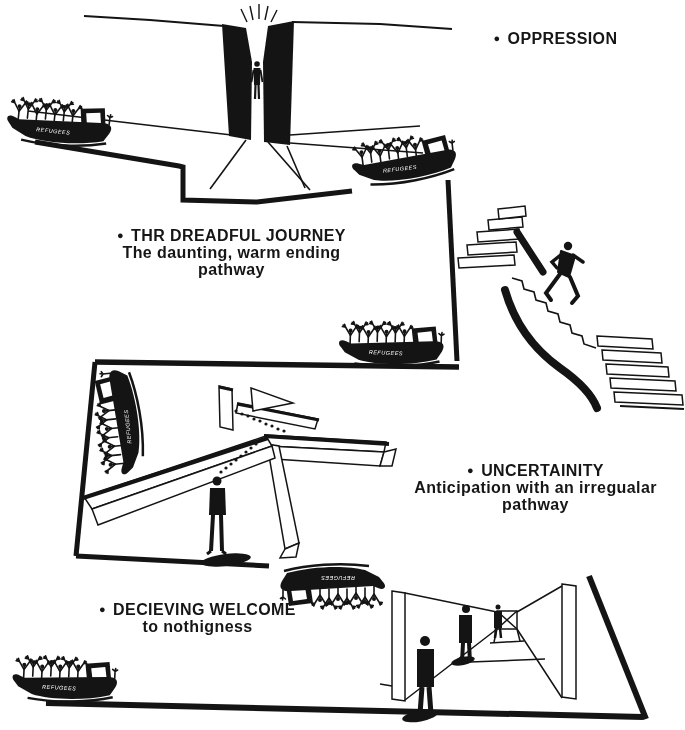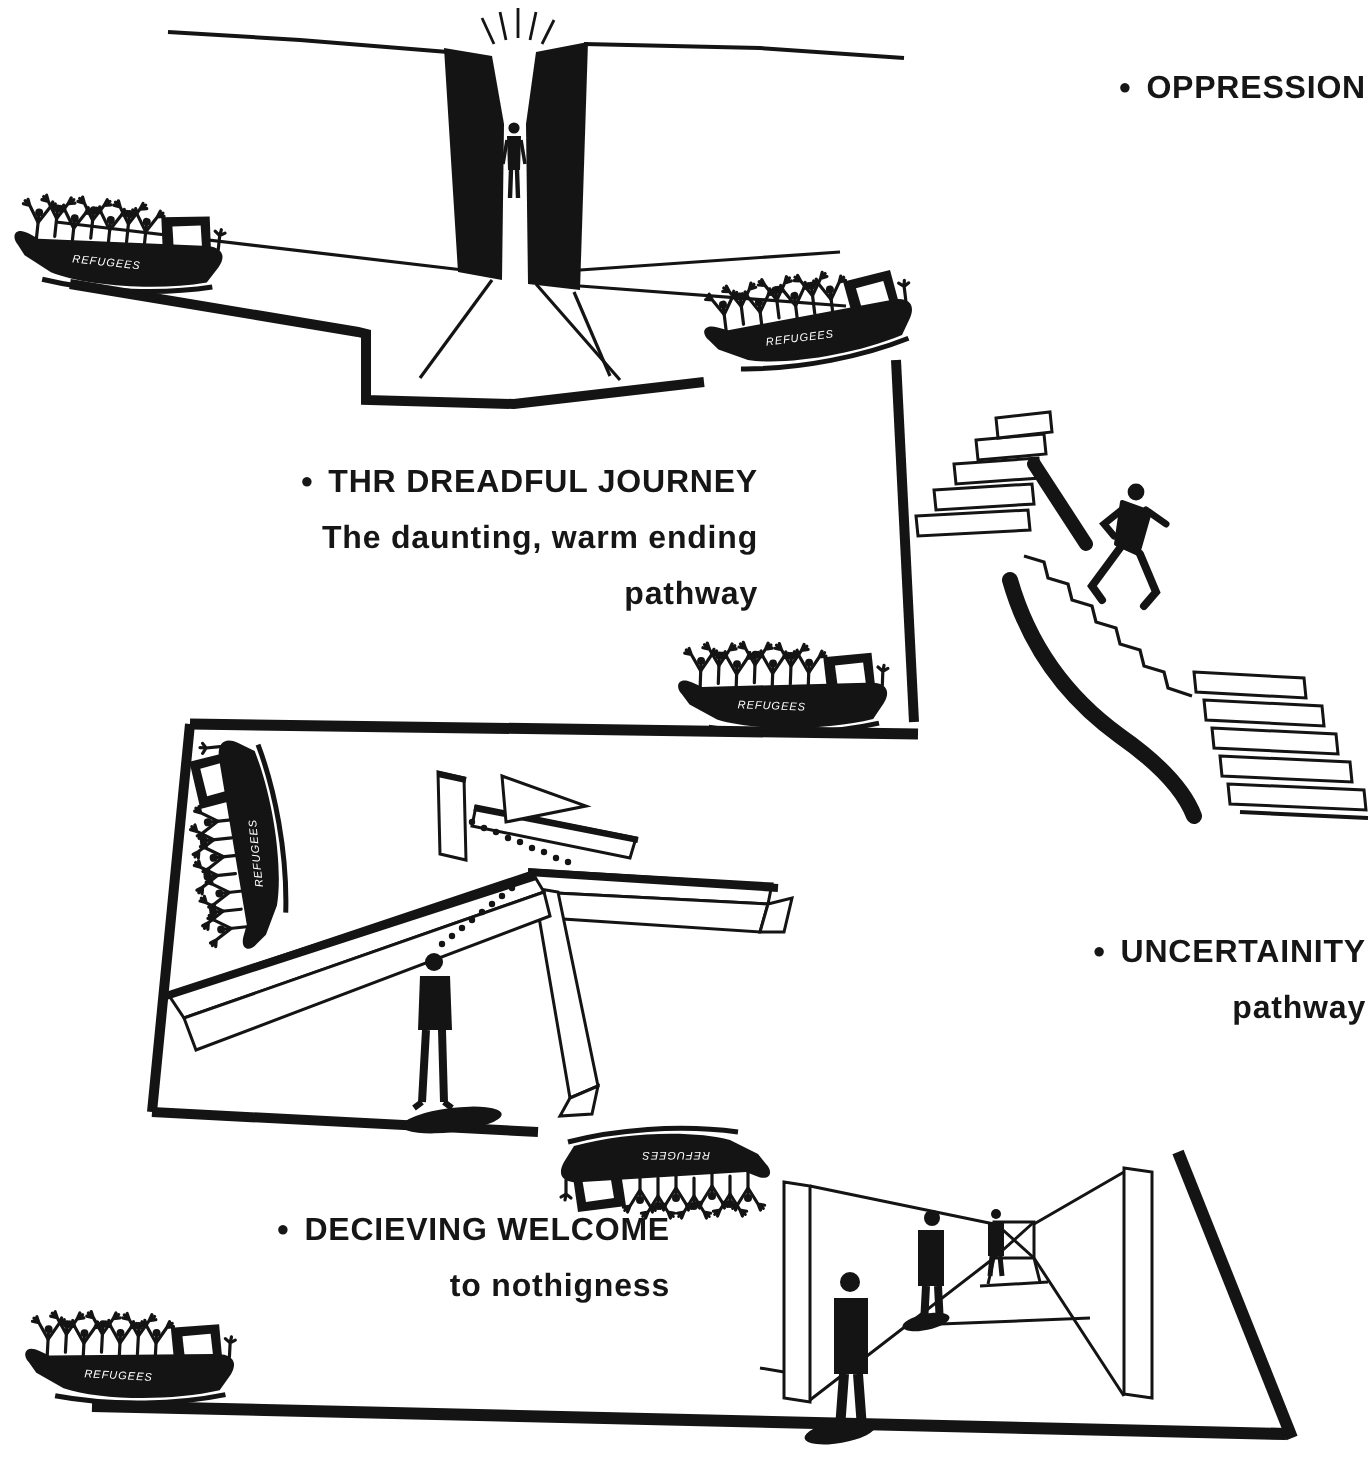--- a/index.html
+++ b/index.html
@@ -2,22 +2,22 @@
 <html><head>
 <meta charset="utf-8">
 <style>
   html,body{margin:0;padding:0;background:#ffffff;}
   .canvas{
     position:relative;width:685px;height:730px;background:#ffffff;
     font-family:"Liberation Sans", sans-serif;overflow:hidden;
   }
   .art{position:absolute;left:0;top:0;z-index:1;}
   .caption{
-    position:absolute;z-index:2;text-align:right;color:#161616;
-    font-weight:bold;font-size:16px;line-height:28px;letter-spacing:.4px;
+    position:absolute;z-index:2;text-align:center;color:#161616;
+    font-weight:bold;font-size:16px;line-height:17px;letter-spacing:.4px;
   }
   .caption .title-row{white-space:nowrap;}
   .caption .bullet{font-size:11px;vertical-align:2px;margin-right:7px;}
   #cap-oppression{left:428px;top:30px;width:255px;}
   #cap-dreadful{left:84px;top:227px;width:295px;}
   #cap-uncertainty{left:388px;top:462px;width:295px;}
   #cap-deceiving{left:60px;top:601px;width:275px;}
 </style>
 </head>
 <body>
@@ -204,20 +204,21 @@
   </div>
 
   <div class="caption" id="cap-dreadful">
     <div class="title-row"><span class="bullet">●</span><span>THR DREADFUL JOURNEY</span></div>
     <div>The daunting, warm ending</div>
     <div>pathway</div>
   </div>
 
   <div class="caption" id="cap-uncertainty">
     <div class="title-row"><span class="bullet">●</span><span>UNCERTAINITY</span></div>
+    <div>Anticipation with an irregualar</div>
     <div>pathway</div>
   </div>
 
   <div class="caption" id="cap-deceiving">
     <div class="title-row"><span class="bullet">●</span><span>DECIEVING WELCOME</span></div>
     <div>to nothigness</div>
   </div>
 
 </div>
 

